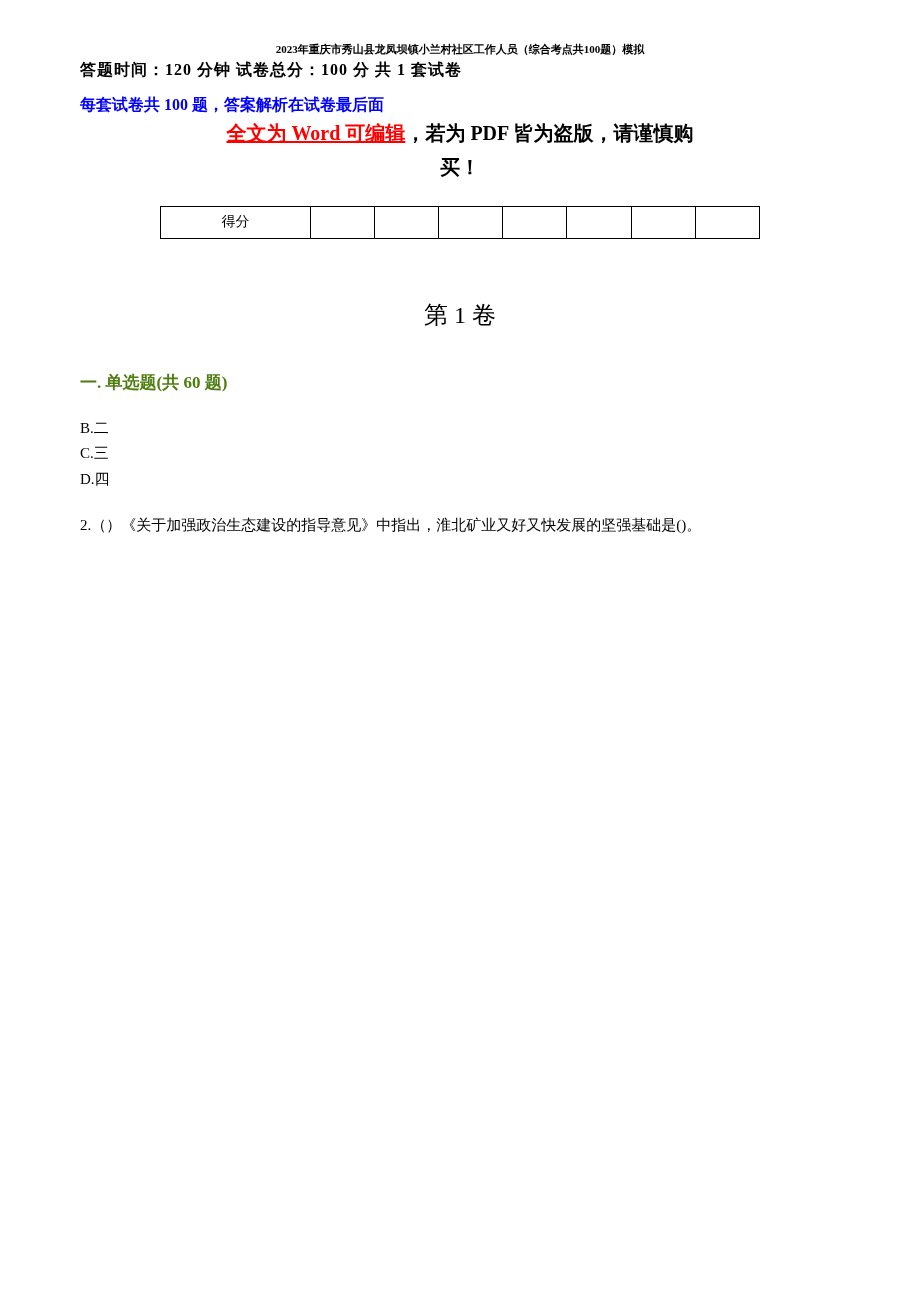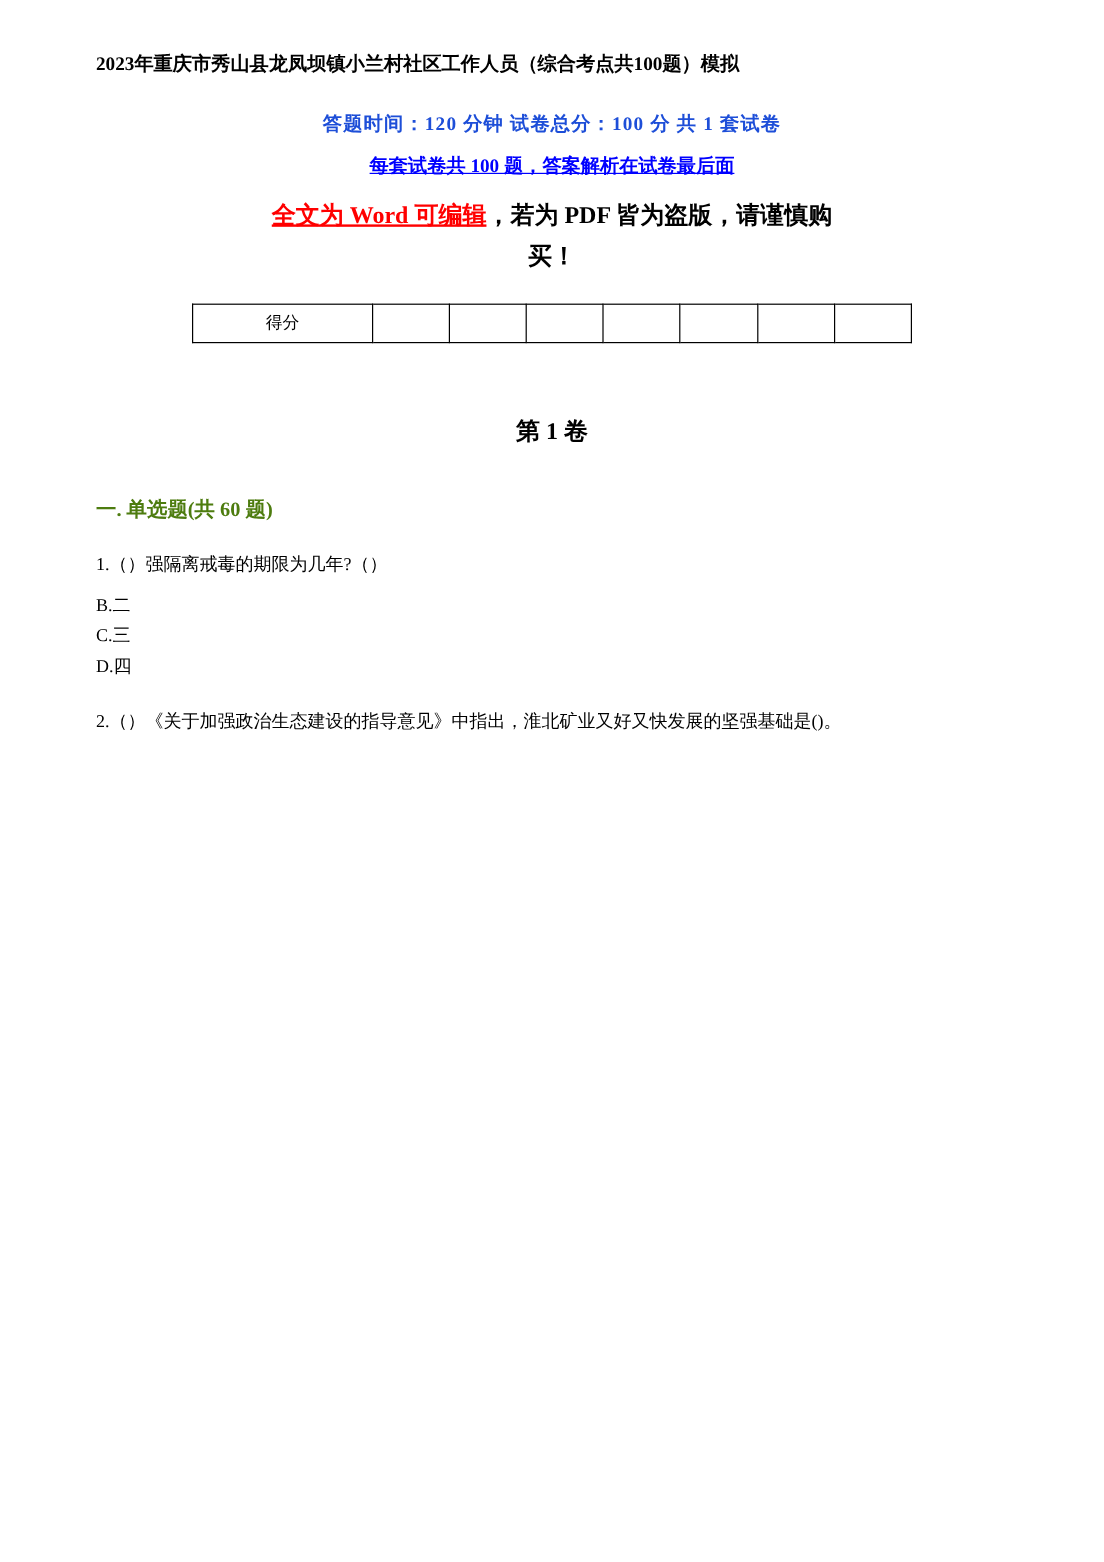--- a/index.html
+++ b/index.html
@@ -10,41 +10,37 @@
     body {
       background: #ffffff;
       font-family: "SimSun", "宋体", serif;
       font-size: 15px;
       color: #000000;
       width: 920px;
       min-height: 1302px;
       padding: 40px 80px;
     }
     .page-title {
+      text-align: center;
+      font-size: 11px;
+      font-weight: bold;
+      color: #000000;
+      line-height: 1.8;
+    }
+    .meta-info {
       font-size: 16px;
       font-weight: bold;
       color: #000000;
-      line-height: 1.8;
-      margin-bottom: 24px;
-    }
-    .meta-info {
-      text-align: center;
-      font-size: 16px;
-      font-weight: bold;
-      color: #1d4ed8;
       margin-bottom: 14px;
       letter-spacing: 1px;
     }
     .highlight-line {
-      text-align: center;
       font-size: 16px;
       font-weight: bold;
       color: #0000ff;
-      text-decoration: underline;
-      margin-bottom: 14px;
     }
     .editable-notice {
       text-align: center;
       font-size: 20px;
       font-weight: bold;
       margin-bottom: 8px;
       line-height: 1.7;
     }
     .editable-notice .word-part {
       color: #ff0000;
@@ -63,22 +59,22 @@
       font-size: 14px;
     }
     .score-table td {
       border: 1px solid #000;
       padding: 6px 10px;
       text-align: center;
       height: 32px;
     }
     .section-divider {
       text-align: center;
-      font-size: 20px;
-      font-weight: bold;
+      font-size: 24px;
+      font-weight: normal;
       margin: 60px 0 40px 0;
       color: #000000;
     }
     .question-section-title {
       font-size: 17px;
       font-weight: bold;
       color: #4d7c0f;
       margin-bottom: 22px;
     }
     .question-block {
@@ -129,21 +125,20 @@
     </tr>
   </tbody>
     </table>
 </div>
 
 <div class="section-divider">第 1 卷</div>
 
 <div class="question-section-title">一. 单选题(共 60 题)</div>
 
 <div class="question-block">
-  <div class="question-text">1.（）强隔离戒毒的期限为几年?（）</div>
   <span class="option">B.二</span>
   <span class="option">C.三</span>
   <span class="option">D.四</span>
 </div>
 
 <div class="question-block">
   <div class="question-text">2.（）《关于加强政治生态建设的指导意见》中指出，淮北矿业又好又快发展的坚强基础是()。</div>
 </div>
 
 </body></html>

